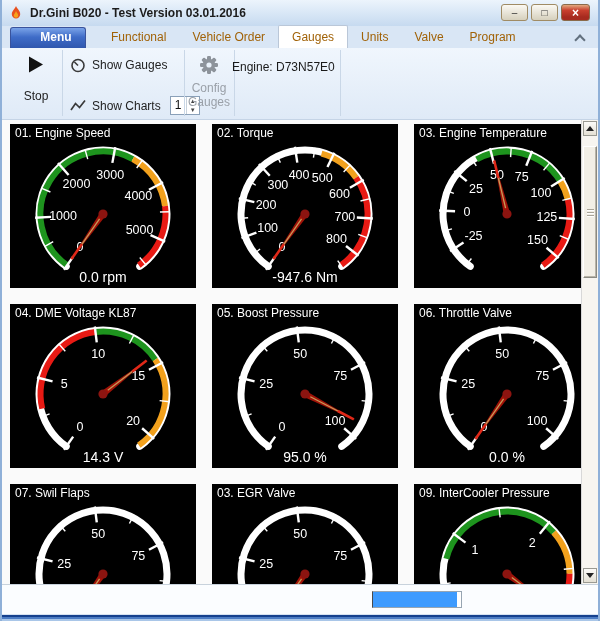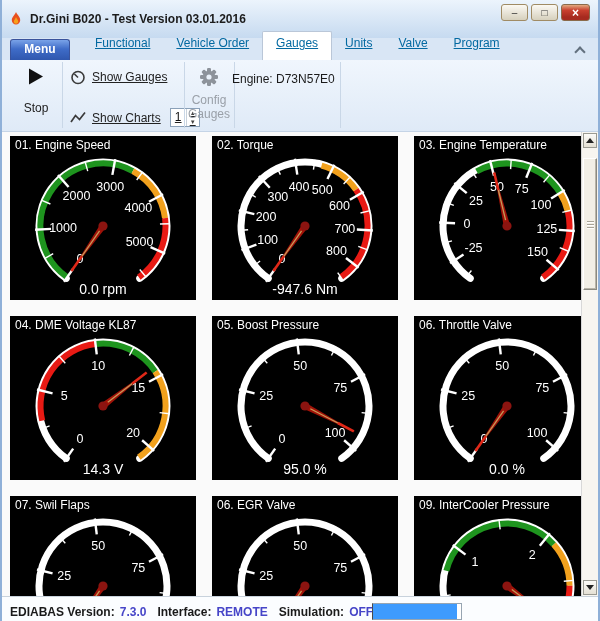--- a/index.html
+++ b/index.html
@@ -1,39 +1,39 @@
 <!DOCTYPE html>
 <html><head>
 <meta charset="utf-8">
 <style>
   html,body{margin:0;padding:0;}
   body{width:600px;height:621px;overflow:hidden;font-family:"Liberation Sans",sans-serif;background:#fff;}
   .window{width:600px;height:621px;box-sizing:border-box;border-left:2px solid #8fb0d8;border-right:2px solid #8fb0d8;background:#fff;position:relative;}
 
   
-  .titlebar{height:26px;background:linear-gradient(#ecf4fc,#c6daf0);display:flex;align-items:center;padding:6px 6px;position:relative;}
+  .titlebar{height:26px;background:linear-gradient(#ecf4fc,#c6daf0);display:flex;align-items:center;padding:0 6px;position:relative;}
   .title-text{font-size:12px;font-weight:bold;color:#1c1c1c;margin-left:6px;}
   .win-buttons{position:absolute;right:8px;top:4px;display:flex;gap:3px;}
   .win-btn{width:27px;height:17px;box-sizing:border-box;border:1px solid #a08b64;border-radius:3px;background:linear-gradient(#fbf9f3,#d6d0bd);display:flex;align-items:center;justify-content:center;font-size:10px;color:#333;cursor:default;}
   .win-btn.close{width:29px;background:linear-gradient(#e2aa80 0%,#c9402f 35%,#a62a1f 80%);color:#fff;font-weight:bold;font-size:12px;border-color:#8a6a4a;}
 
   
   .tabrow{height:22px;background:#d9e6f5;display:flex;align-items:flex-end;padding-left:8px;position:relative;}
-  .menu-btn{width:58px;height:20px;background:linear-gradient(#7aa3e8,#3f6cc8 45%,#2f57ae);border:1px solid #39539c;border-bottom:none;border-radius:3px 3px 0 0;color:#fff;font-size:12px;font-weight:bold;text-align:center;line-height:19px;margin-right:12px;}
-  .tab{padding:4px 13px 10px;font-size:12px;color:#0369a1;white-space:nowrap;text-decoration:underline;}
+  .menu-btn{width:58px;height:20px;background:linear-gradient(#7aa3e8,#3f6cc8 45%,#2f57ae);border:1px solid #39539c;border-bottom:none;border-radius:3px 3px 0 0;color:#fff;font-size:12px;font-weight:bold;text-align:center;line-height:19px;margin-right:12px;padding-left:16px;}
+  .tab{padding:4px 13px 4px;font-size:12px;color:#a16207;white-space:nowrap;}
   .tab.active{background:#fff;border:1px solid #bac7d8;border-bottom:none;border-radius:2px 2px 0 0;}
   .collapse-btn{margin-left:auto;margin-right:12px;margin-bottom:5px;width:12px;height:10px;display:flex;align-items:center;justify-content:center;}
   .chev-up{width:6px;height:6px;border-top:2px solid #62707e;border-right:2px solid #62707e;transform:rotate(-45deg);margin-top:3px;}
 
   
   .toolbar{height:72px;background:linear-gradient(#f0f6fd,#dfeaf7);border-bottom:1px solid #c5d4e6;position:relative;box-sizing:border-box;}
   .tb-sep{position:absolute;top:2px;bottom:3px;width:1px;background:#c9d7e7;}
   .stop-group{position:absolute;left:14px;top:8px;width:40px;text-align:center;}
   .stop-group .lbl{font-size:12px;color:#222;margin-top:12px;}
-  .tb-row{position:absolute;display:flex;align-items:center;font-size:12px;color:#222;text-decoration:underline;}
+  .tb-row{position:absolute;display:flex;align-items:center;font-size:12px;color:#222;}
   .tb-row .ic{margin-right:6px;display:flex;}
   .spinner{display:inline-flex;margin-left:9px;border:1px solid #8aa0b8;background:#fff;height:19px;box-sizing:border-box;}
   .spin-val{width:15px;text-align:center;font-size:12px;line-height:17px;color:#111;}
   .spin-btns{display:flex;flex-direction:column;border-left:1px solid #c8d2dc;width:12px;}
   .spin-btns span{flex:1;font-size:6px;line-height:8px;text-align:center;color:#444;}
   .config-group{position:absolute;left:185px;top:6px;width:44px;text-align:center;color:#9aa0a8;font-size:12px;line-height:14px;}
   .engine-lbl{position:absolute;left:230px;top:12px;font-size:12px;color:#1a1a1a;}
 
   
   .gauge-area{height:464px;background:#f2f2f2;display:flex;}
@@ -362,21 +362,21 @@
             <line x1="144.17" y1="134.78" x2="132.13" y2="124.25" stroke="#ffffff" stroke-width="2.4"></line>
             <text x="123.10" y="116.34" fill="#ffffff" font-size="12.5" text-anchor="middle" dy="4.2">100</text>
             <polygon points="60.31,136.69 95.62,91.84 90.38,88.16" fill="#a01208"></polygon>
             <line x1="89.56" y1="94.91" x2="71.78" y2="120.31" stroke="#c89a58" stroke-width="1.3"></line>
             <line x1="71.78" y1="120.31" x2="61.45" y2="135.05" stroke="#e02818" stroke-width="2.6"></line>
             <circle cx="93" cy="90" r="4.6" fill="#8c1410"></circle>
           </svg>
           <div class="gauge-value"></div>
         </div>
         <div class="gauge-cell">
-          <div class="gauge-title">06. EGR Valve</div>
+          <div class="gauge-title">03. EGR Valve</div>
           <svg width="186" height="164" viewBox="0 0 186 164">
             <path d="M 56.29 142.43 A 64 64 0 1 1 129.71 142.43" stroke="#ffffff" stroke-width="7" fill="none" stroke-linecap="round"></path>
             <line x1="30.23" y1="113.44" x2="39.60" y2="109.94" stroke="#ffffff" stroke-width="1.4"></line>
             <line x1="48.67" y1="39.76" x2="55.28" y2="47.26" stroke="#ffffff" stroke-width="1.4"></line>
             <line x1="124.06" y1="30.63" x2="119.42" y2="39.50" stroke="#ffffff" stroke-width="1.4"></line>
             <line x1="159.55" y1="97.78" x2="149.61" y2="96.62" stroke="#ffffff" stroke-width="1.4"></line>
             <line x1="54.00" y1="145.70" x2="63.17" y2="132.60" stroke="#ffffff" stroke-width="2.4"></line>
             <text x="70.06" y="122.77" fill="#ffffff" font-size="12.5" text-anchor="middle" dy="4.2">0</text>
             <line x1="27.03" y1="73.49" x2="42.56" y2="77.38" stroke="#ffffff" stroke-width="2.4"></line>
             <text x="54.20" y="80.29" fill="#ffffff" font-size="12.5" text-anchor="middle" dy="4.2">25</text>
@@ -430,25 +430,19 @@
             <div></div>
           </div>
       </div>
       <div class="sb-btn sb-dn">
           <div class="tri-dn"></div>
         </div>
     </div>
   </div>
 
   <div class="statusbar">
-    <div id="status-items" style="display:flex;">
-        <span class="status-item"><span class="status-label">EDIABAS Version:</span><span class="status-value">7.3.0</span></span>
-        <span class="status-item"><span class="status-label">Interface:</span><span class="status-value">REMOTE</span></span>
-        <span class="status-item"><span class="status-label">Simulation:</span><span class="status-value">OFF</span></span>
-        <span class="status-item"><span class="status-label">Trace:</span><span class="status-value">OFF</span></span>
-      </div>
     <div class="progress">
       <div class="progress-fill" id="progress-fill" style="width: 95%;"></div>
     </div>
   </div>
 
   <div class="bottom-edge"></div>
 </div>
 
 </body></html>

